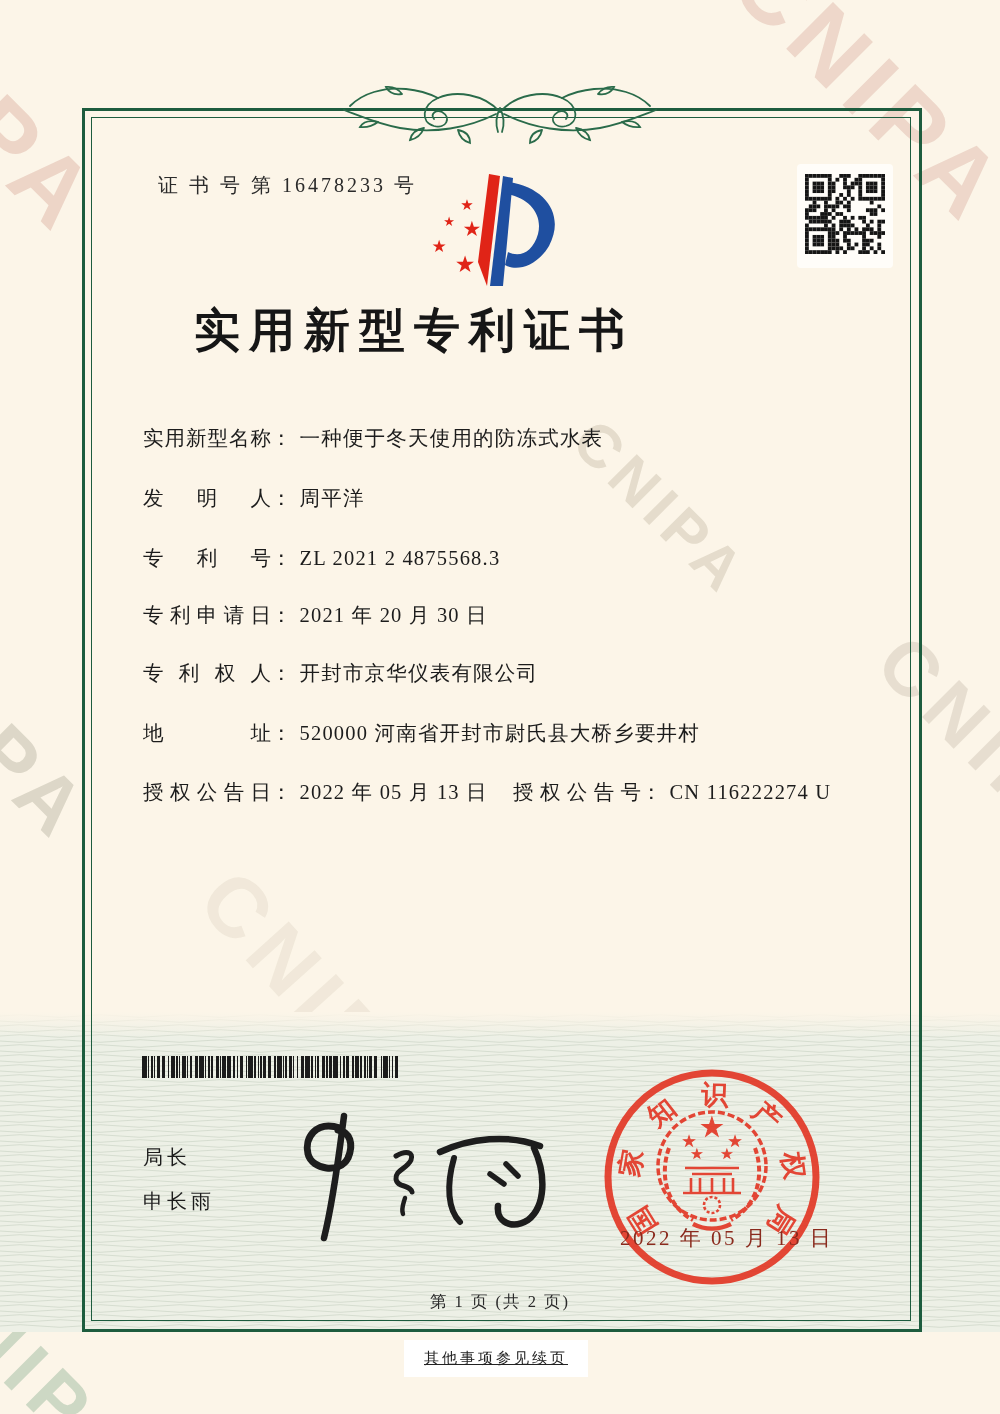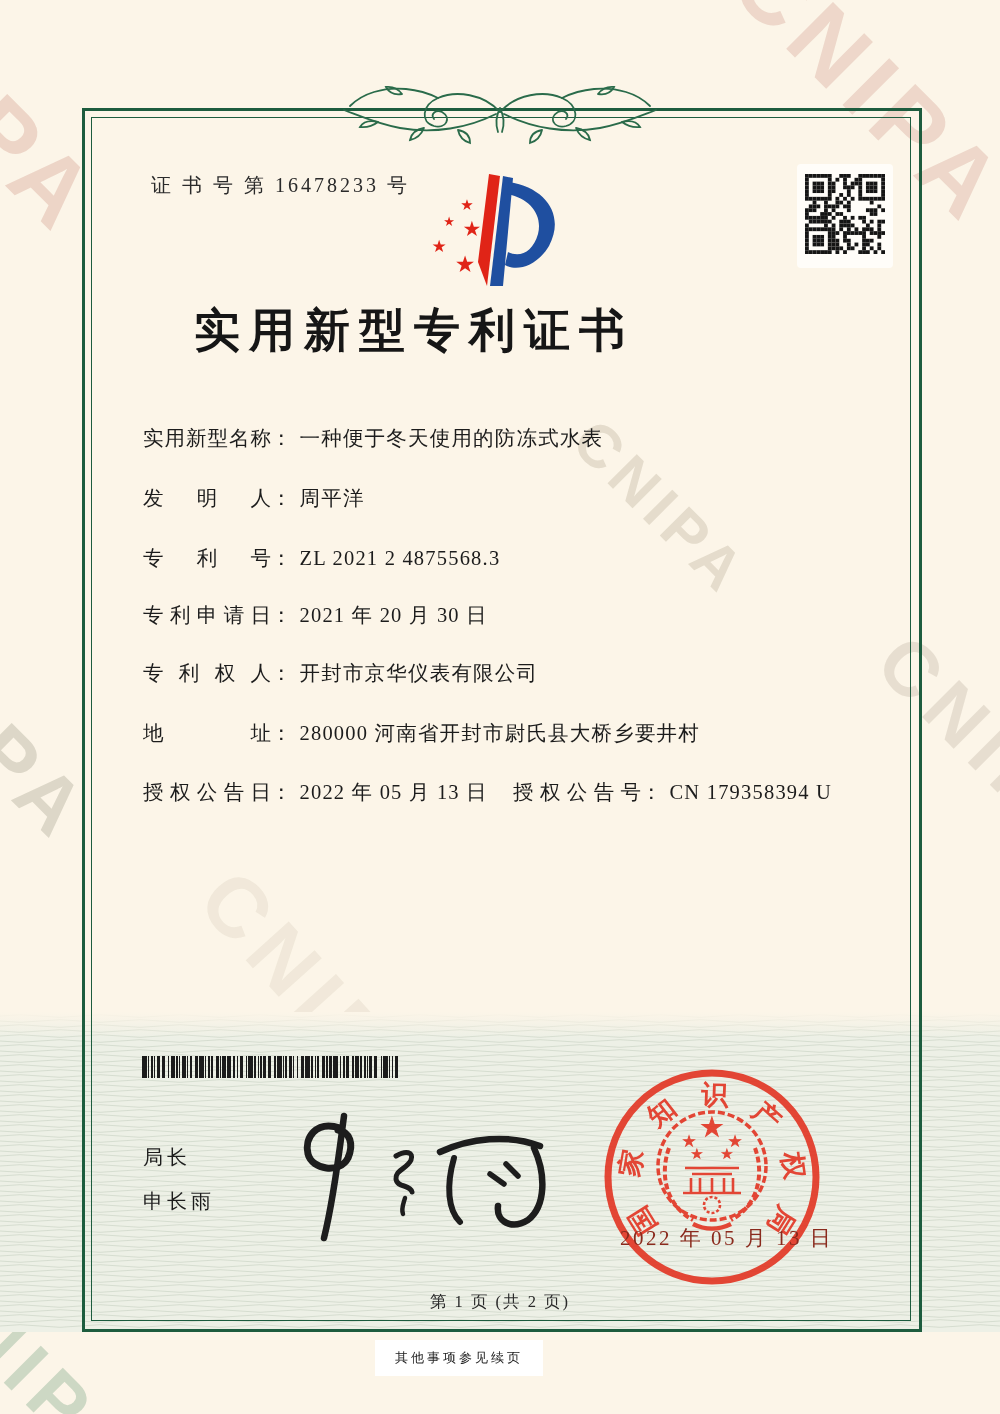--- a/index.html
+++ b/index.html
@@ -22,21 +22,21 @@
   #band{left:0;top:1012px;width:1000px;height:320px;background:#edf0e6;}
   #band svg{display:block;}
   #band-fade{left:0;top:1012px;width:1000px;height:26px;
     background:linear-gradient(#fcf5e8,rgba(252,245,232,0));}
   
   .frame-outer{left:82px;top:108px;width:834px;height:1218px;
     border:3px solid #1d5c3e;}
   .frame-inner{left:91px;top:117px;width:818px;height:1202px;
     border:1px solid #1d5c3e;}
   
-  #cert-no{left:151px;top:172px;font-size:20px;letter-spacing:3px;color:#2a2a2a;}
+  #cert-no{left:158px;top:172px;font-size:20px;letter-spacing:3px;color:#2a2a2a;}
   #logo{left:423px;top:168px;}
   #qr-back{left:797px;top:164px;width:96px;height:104px;background:#fffdf9;border-radius:4px;}
   #qr{left:805px;top:174px;}
   #title{left:0;top:300px;width:828px;text-align:center;
     font-size:46px;font-weight:bold;letter-spacing:9px;color:#161616;}
   
   .frow{position:absolute;left:143px;font-size:20.5px;color:#1c1c1c;white-space:nowrap;}
   .flabel{display:inline-flex;justify-content:space-between;width:128px;vertical-align:bottom;}
   .fvalue{letter-spacing:1.2px;}
   .colon{margin-right:8px;}
@@ -48,22 +48,22 @@
   #barcode{left:142px;top:1056px;width:258px;height:22px;display:flex;align-items:stretch;}
   #barcode div{background:#1b1b1b;}
   .signer{position:absolute;left:143px;font-size:20px;letter-spacing:4px;color:#1c1c1c;
     font-family:"Liberation Sans","DejaVu Sans",sans-serif;font-weight:500;}
   #sig{left:268px;top:1106px;}
   #seal{left:597px;top:1062px;}
   #seal-date{left:620px;top:1224px;font-size:21px;letter-spacing:2.5px;
     color:#8a2a1d;white-space:nowrap;}
   #page-info{left:0;top:1291px;width:1000px;text-align:center;font-size:16.5px;
     letter-spacing:2px;color:#2a2a2a;}
-  #footer-note{left:375px;top:1340px;background:#ffffff;padding:9px 20px;
-    font-size:13px;letter-spacing:3px;color:#222;}
+  #footer-note{left:404px;top:1340px;background:#ffffff;padding:9px 20px;
+    font-size:15px;letter-spacing:3px;color:#222;text-decoration:underline;}
 </style>
 </head>
 <body>
 
 <div class="wm" style="left:-120px;top:-64px;font-size:96px;color:rgba(224,186,172,0.55);">CNIPA</div>
 <div class="wm" style="left:788px;top:-74px;font-size:96px;color:rgba(224,186,172,0.5);">CNIPA</div>
 <div class="wm" style="left:608px;top:406px;font-size:60px;letter-spacing:7px;color:rgba(206,196,176,0.5);">CNIPA</div>
 <div class="wm" style="left:-98px;top:588px;font-size:80px;color:rgba(190,185,168,0.5);">CNIPA</div>
 <div class="wm" style="left:922px;top:618px;font-size:76px;color:rgba(206,196,180,0.45);">CNIPA</div>
 <div class="wm" style="left:252px;top:852px;font-size:84px;color:rgba(206,196,176,0.25);transform:rotate(48deg);">CNIPA</div>
@@ -464,39 +464,39 @@
       <span>专</span>
       <span>利</span>
       <span>权</span>
       <span>人</span>
     </span><span class="colon">：</span><span class="fvalue">开封市京华仪表有限公司</span>
 </div>
 <div class="frow" style="top:719px;">
   <span class="flabel">
       <span>地</span>
       <span>址</span>
-    </span><span class="colon">：</span><span class="fvalue">280000 河南省开封市尉氏县大桥乡要井村</span>
+    </span><span class="colon">：</span><span class="fvalue">520000 河南省开封市尉氏县大桥乡要井村</span>
 </div>
 <div class="frow" style="top:778px;">
   <span class="flabel">
       <span>授</span>
       <span>权</span>
       <span>公</span>
       <span>告</span>
       <span>日</span>
     </span><span class="colon">：</span><span class="fvalue">2022 年 05 月 13 日</span>
 </div>
 <div class="frow" style="left:513px;top:778px;">
   <span class="flabel">
       <span>授</span>
       <span>权</span>
       <span>公</span>
       <span>告</span>
       <span>号</span>
-    </span><span class="colon">：</span><span class="fvalue">CN 179358394 U</span>
+    </span><span class="colon">：</span><span class="fvalue">CN 116222274 U</span>
 </div>
 
 <div id="paras" class="abs">
 </div>
 
 <div id="barcode" class="abs">
     <div style="width: 4.65px; margin-right: 1.05px;"></div>
     <div style="width: 1.55px; margin-right: 2.1px;"></div>
     <div style="width: 1.55px; margin-right: 1.05px;"></div>
     <div style="width: 1.55px; margin-right: 1.05px;"></div>

